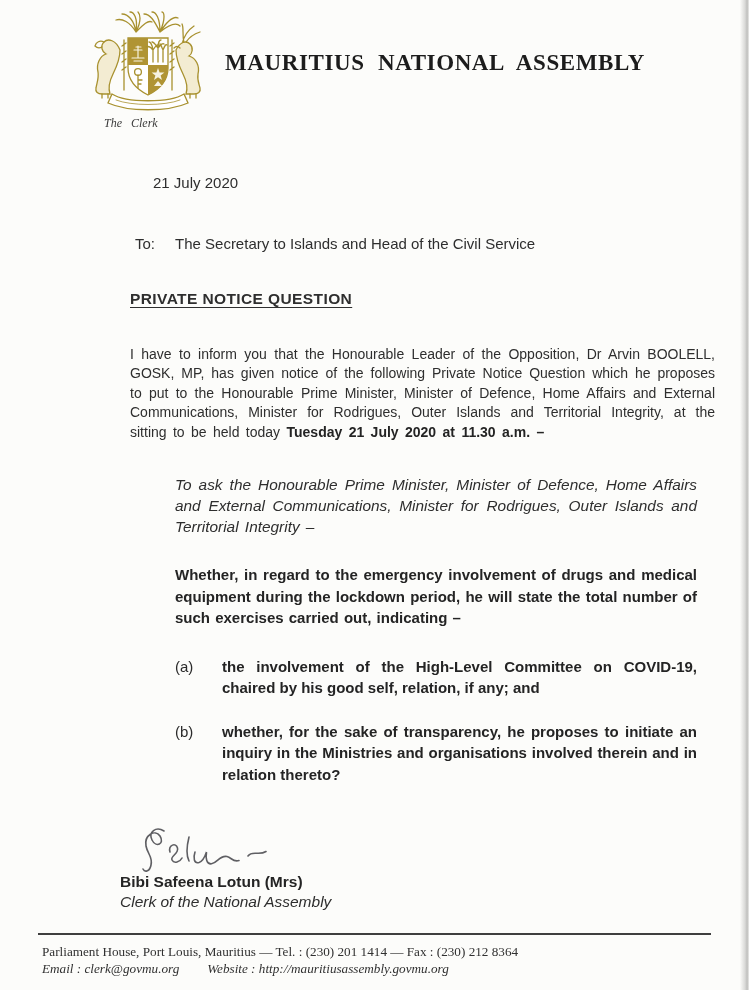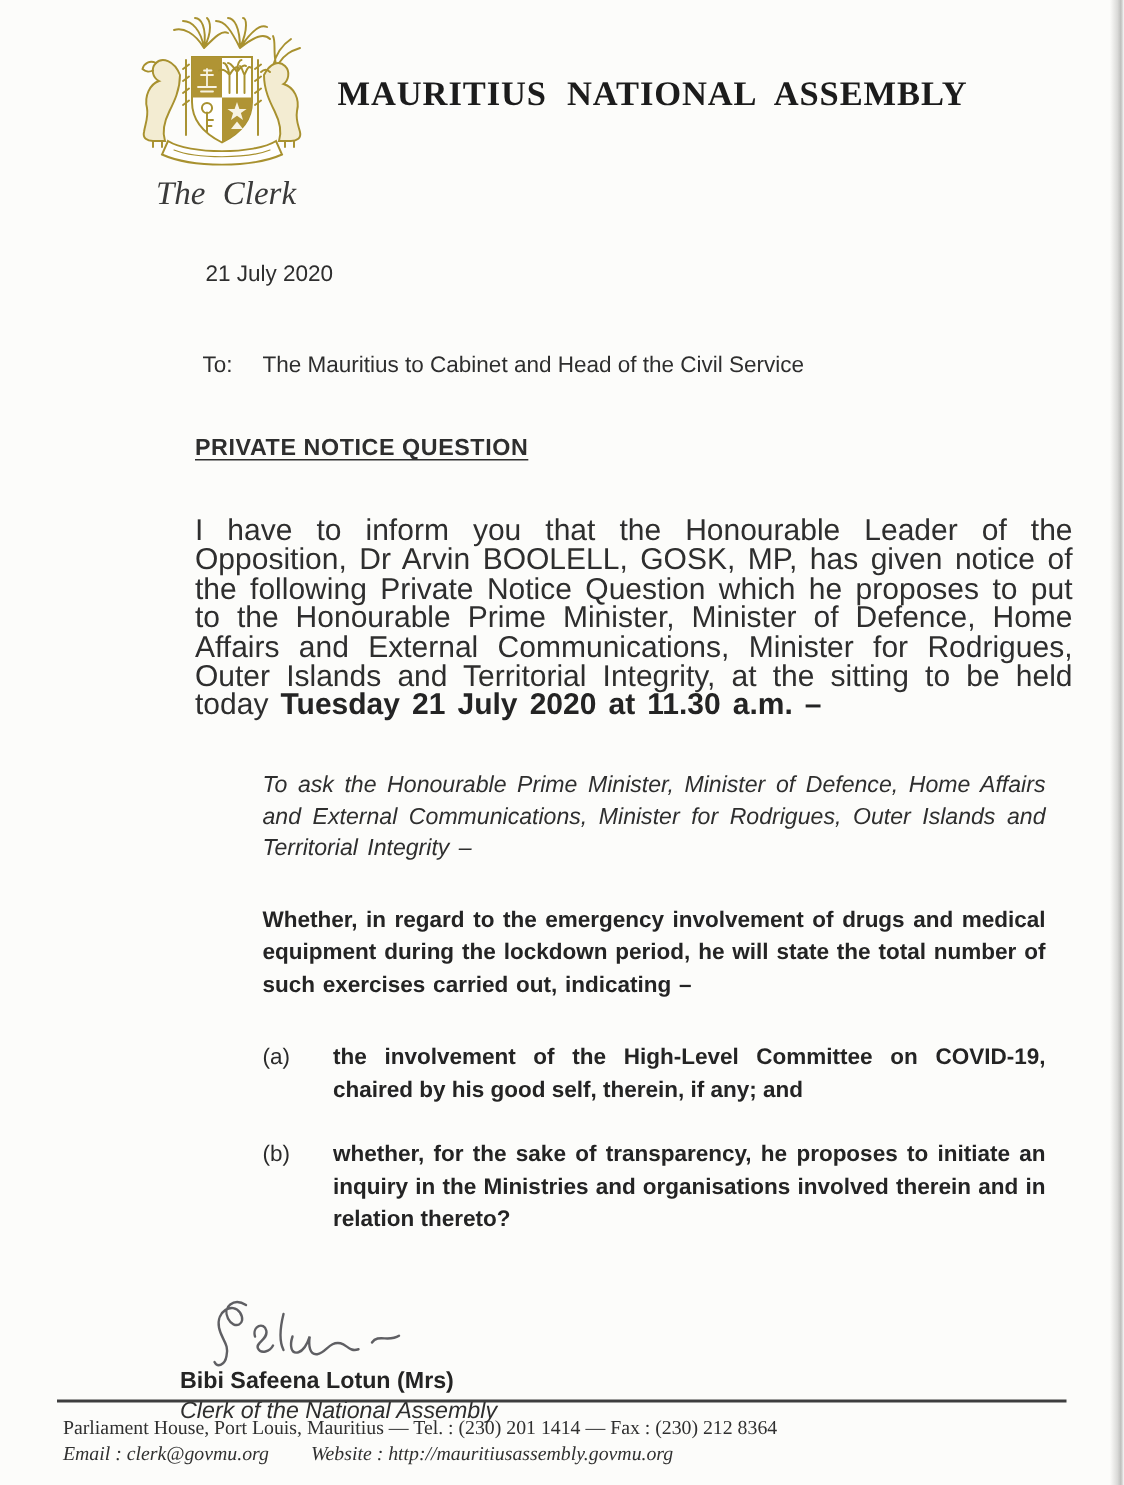--- a/index.html
+++ b/index.html
@@ -22,36 +22,36 @@
   .org-title {
     position:absolute; left:225px; top:50px;
     font-family:"Liberation Serif", serif;
     font-weight:bold; font-size:23px;
     letter-spacing:0.6px; word-spacing:7px;
     color:#1c1c1c; margin:0; white-space:nowrap;
   }
   .clerk {
     position:absolute; left:104px; top:116px;
     font-family:"Liberation Serif", serif;
-    font-style:italic; font-size:22px; word-spacing:6px;
+    font-style:italic; font-size:12px; word-spacing:6px;
     color:#3a3a3a;
   }
   
   .content { position:absolute; left:130px; top:174px; width:585px; }
-  .date { margin:0 0 0 7px; font-size:15px; }
+  .date { margin:0 0 0 23px; font-size:15px; }
   .recipient { margin:44px 0 0 5px; font-size:15px; }
   .recipient .to-label { margin-right:20px; }
   .subject {
     margin:38px 55px 0 0; text-align:left;
     font-size:15.5px; font-weight:bold; letter-spacing:0.4px;
     text-decoration:underline; text-underline-offset:3px;
   }
   .intro {
     margin:37px 0 0 0; text-align:justify;
-    font-size:20px; line-height:19.4px; word-spacing:2.5px;
+    font-size:14px; line-height:19.4px; word-spacing:2.5px;
   }
   .intro strong { color:#242424; }
   .indent { margin:32px 18px 0 45px; }
   .preamble {
     margin:0 0 27px 0; font-style:italic; text-align:justify;
     font-size:15.4px; line-height:21px; word-spacing:2px;
   }
   .stem {
     margin:0 0 27px 0; font-weight:bold; text-align:justify;
     font-size:15px; line-height:21.5px; word-spacing:1px; color:#242424;
@@ -115,35 +115,35 @@
       <path d="M30 90 C45 96 79 96 94 90" stroke-width="0.8"></path>
     </svg>
   </div>
 
   <h1 class="org-title">MAURITIUS NATIONAL ASSEMBLY</h1>
   <div class="clerk">The  Clerk</div>
 
   <main class="content">
     <p class="date">21 July 2020</p>
 
-    <p class="recipient"><span class="to-label">To:</span><span>The Mauritius to Cabinet and Head of the Civil Service</span></p>
+    <p class="recipient"><span class="to-label">To:</span><span>The Secretary to Islands and Head of the Civil Service</span></p>
 
     <h2 class="subject">PRIVATE NOTICE QUESTION</h2>
 
     <p class="intro"><span>I have to inform you that the Honourable Leader of the Opposition, Dr Arvin BOOLELL, GOSK, MP, has given notice of the following Private Notice Question which he proposes to put to the Honourable Prime Minister, Minister of Defence, Home Affairs and External Communications, Minister for Rodrigues, Outer Islands and Territorial Integrity, at the sitting to be held today</span>
       <strong>Tuesday 21 July 2020 at 11.30 a.m. –</strong></p>
 
     <div class="indent">
       <p class="preamble">To ask the Honourable Prime Minister, Minister of Defence, Home Affairs and External Communications, Minister for Rodrigues, Outer Islands and Territorial Integrity –</p>
 
       <p class="stem">Whether, in regard to the emergency involvement of drugs and medical equipment during the lockdown period, he will state the total number of such exercises carried out, indicating –</p>
 
       <div class="q-item">
         <span class="item-label">(a)</span>
-        <span class="item-text">the involvement of the High-Level Committee on COVID-19, chaired by his good self, therein, if any; and</span>
+        <span class="item-text">the involvement of the High-Level Committee on COVID-19, chaired by his good self, relation, if any; and</span>
       </div>
 
       <div class="q-item">
         <span class="item-label">(b)</span>
         <span class="item-text">whether, for the sake of transparency, he proposes to initiate an inquiry in the Ministries and organisations involved therein and in relation thereto?</span>
       </div>
     </div>
 
     <div class="sig-block">
       <svg class="sig-mark" width="140" height="52" viewBox="0 0 140 52" fill="none" stroke="#5f5f63" stroke-width="1.6" stroke-linecap="round">

